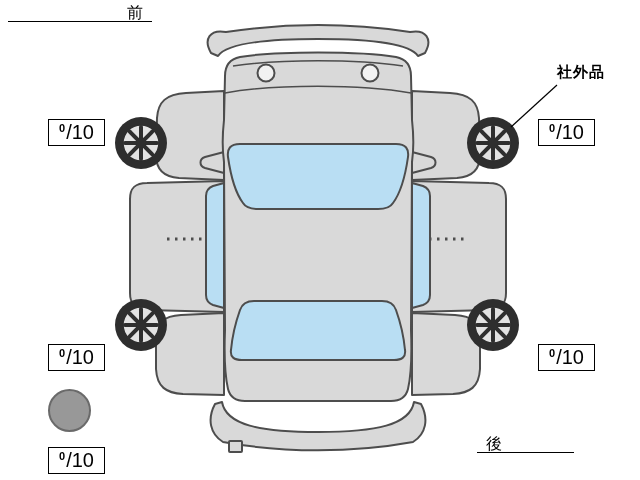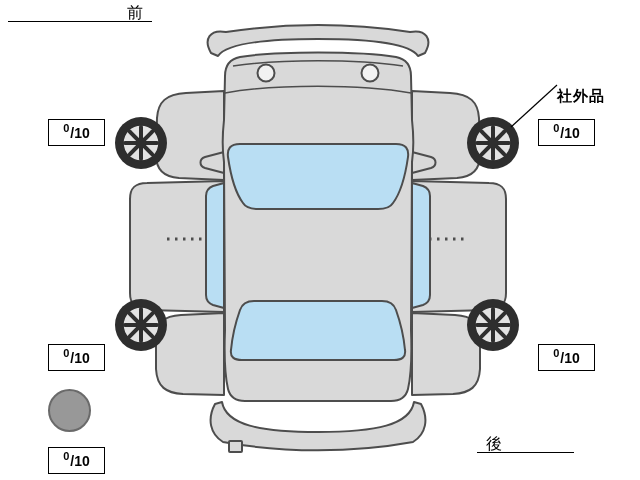--- a/index.html
+++ b/index.html
@@ -79,22 +79,21 @@
     align-items: center;
     justify-content: center;
   }
   .score-num {
     font-size: 11px;
     font-weight: bold;
     transform: translateY(-5px);
     margin-right: 1px;
   }
   .score-den {
-    font-size: 14px;
-    font-weight: bold;
+    font-size: 20px;
   }
   .spare-circle {
     position: absolute;
     width: 43px;
     height: 43px;
     border-radius: 50%;
     background: var(--c-spare_fill, #989898);
     border: 2px solid #6a6a6a;
     box-sizing: border-box;
   }
@@ -176,21 +175,21 @@
 
   <line class="pointer" x1="557" y1="85" x2="511" y2="127"></line>
 </svg>
 
 <div class="label" style="left:127px; top:5px;">前</div>
 <div class="hline" style="left:8px; top:21px; width:144px;"></div>
 
 <div class="label" style="left:486px; top:436px;">後</div>
 <div class="hline" style="left:477px; top:452px; width:97px;"></div>
 
-<div class="label bold" style="left:557px; top:64px;margin-top:24px;">社外品</div>
+<div class="label bold" style="left:557px; top:64px;">社外品</div>
 
 <div class="score-box" style="left:48px; top:119px;">
   <span class="score-num">0</span>
     <span class="score-den">/10</span>
 </div>
 
 <div class="score-box" style="left:538px; top:119px;">
   <span class="score-num">0</span>
     <span class="score-den">/10</span>
 </div>

